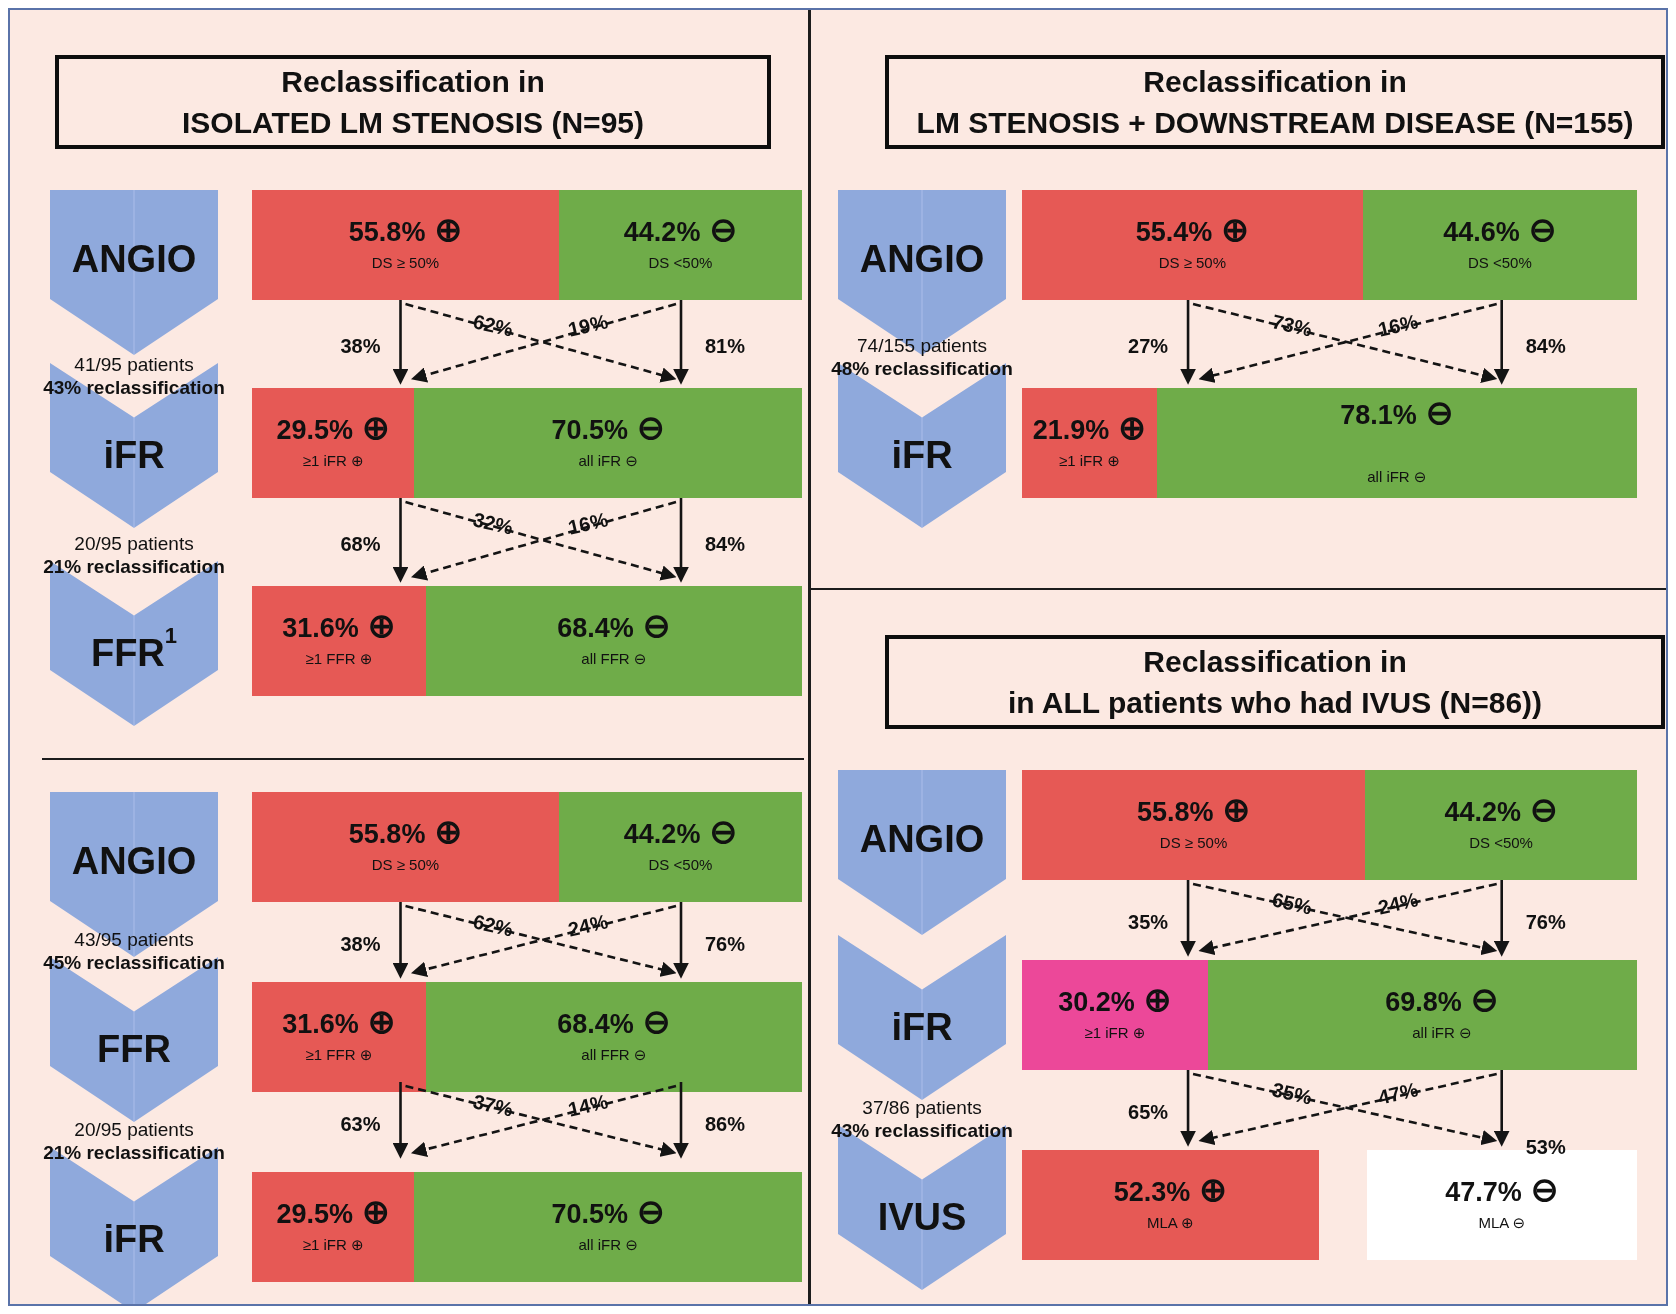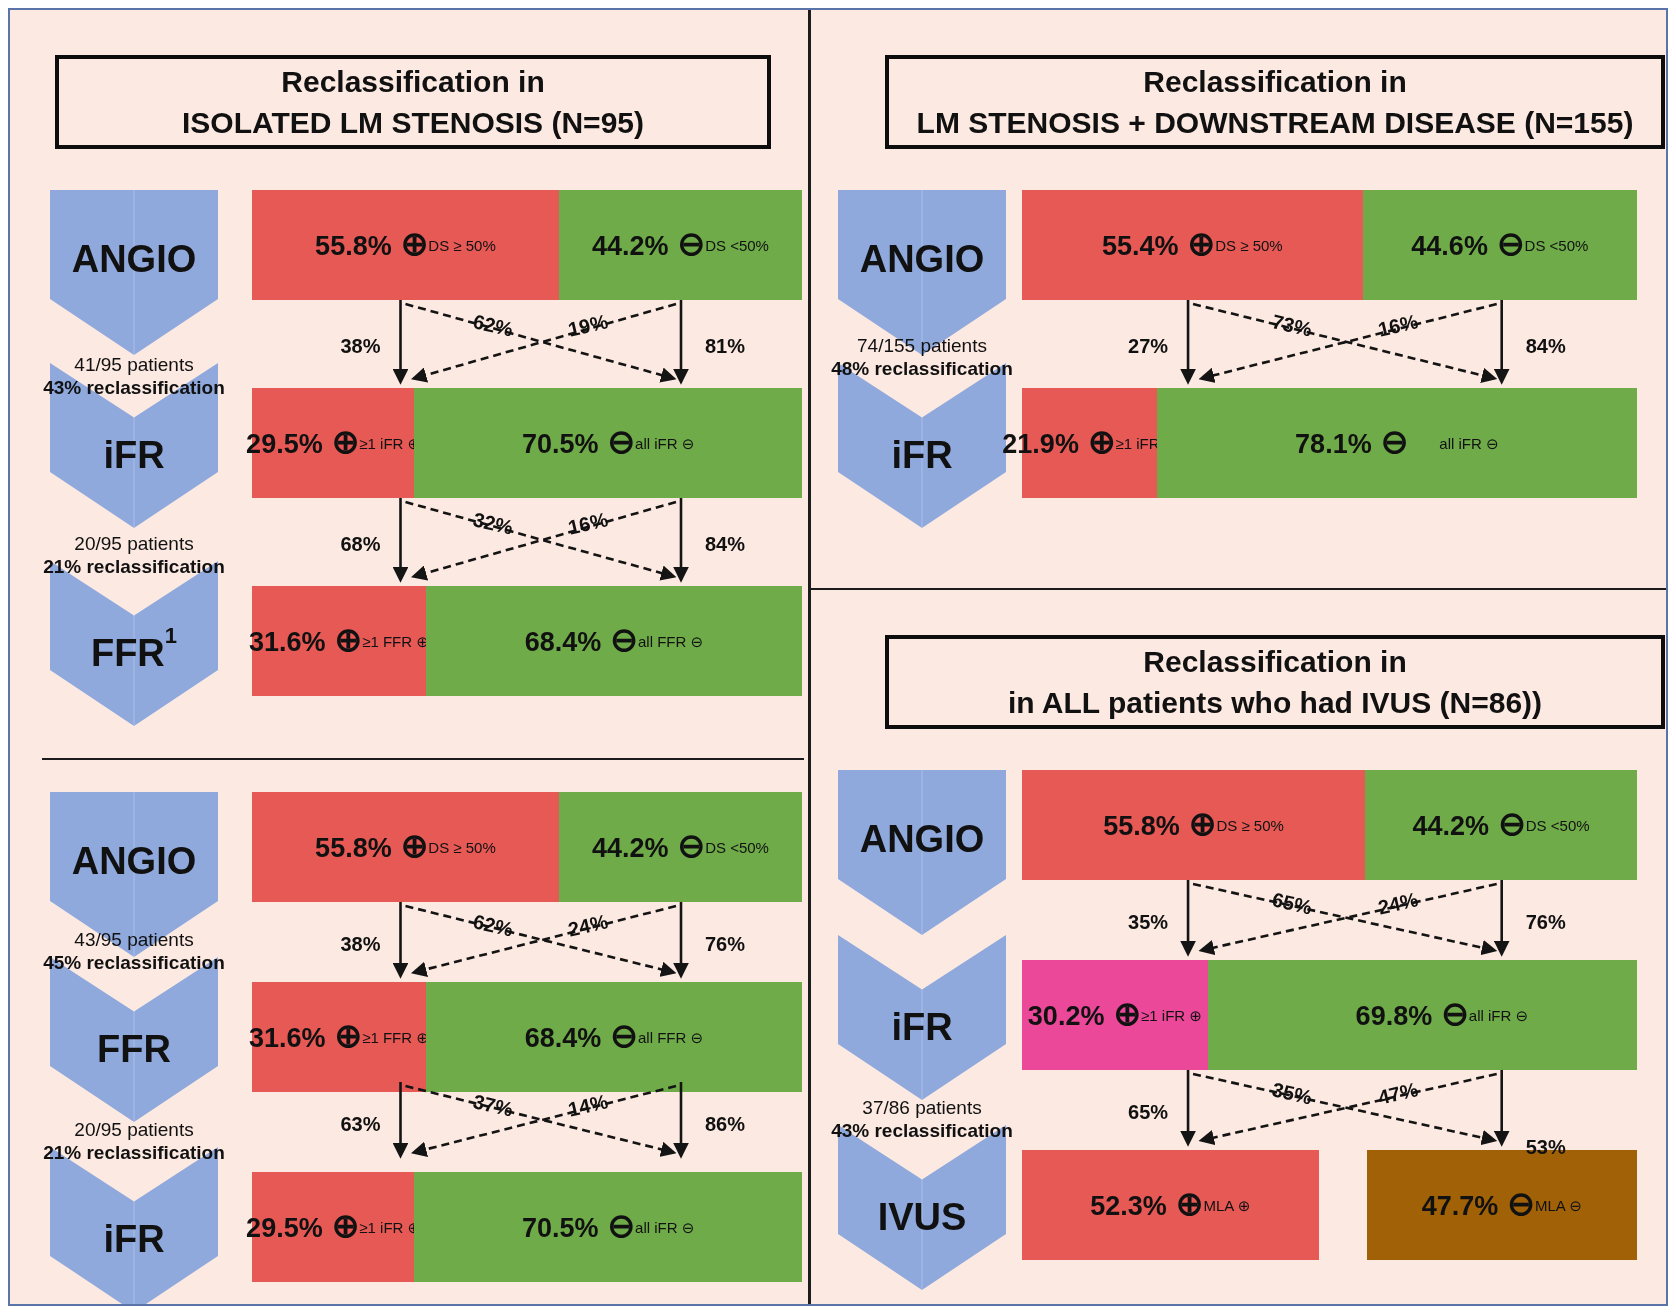--- a/index.html
+++ b/index.html
@@ -9,21 +9,21 @@
           border:2px solid #5a73a9;background:#fce9e2;overflow:hidden;}
   .divider{position:absolute;background:#1c1c1c;}
   .title-box{position:absolute;border:4px solid #0d0d0d;box-sizing:border-box;
              display:flex;flex-direction:column;justify-content:center;align-items:center;}
   .title-line{font-weight:bold;font-size:30px;line-height:41px;text-align:center;white-space:nowrap;}
   .chev{position:absolute;}
   .chev-label{position:absolute;left:0;width:100%;text-align:center;
               font-weight:bold;font-size:38px;transform:translateY(-50%);white-space:nowrap;}
   .chev-label sup{font-size:58%;position:relative;top:-0.45em;}
   .bar{position:absolute;display:flex;}
-  .seg{height:100%;display:flex;flex-direction:row;justify-content:center;align-items:center;
+  .seg{height:100%;display:flex;flex-direction:column;justify-content:center;align-items:center;
        box-sizing:border-box;overflow:visible;}
   .seg .v1{font-weight:bold;font-size:27px;line-height:32px;white-space:nowrap;}
   .seg .v1 .sym{font-size:33px;font-weight:bold;}
   .seg .v2{font-size:15px;line-height:26px;margin-top:2px;white-space:nowrap;}
   .sidetext{position:absolute;width:220px;text-align:center;font-size:19px;line-height:23px;}
   .sidetext .l2{font-weight:bold;}
   .zone-label{position:absolute;font-size:20px;font-weight:600;white-space:nowrap;
               transform:translate(-50%,-50%);}
   .zone-svg{position:absolute;pointer-events:none;}
 </style>
@@ -273,21 +273,21 @@
         </div>
       </div>
       <div class="chev" style="left: 828px; top: 1115px; width: 168px; height: 165px; background: linear-gradient(to right, rgb(143, 169, 220) 0px, rgb(143, 169, 220) 49.5%, rgb(157, 179, 227) 49.5%, rgb(157, 179, 227) 50.5%, rgb(143, 169, 220) 50.5%); clip-path: polygon(0% 0%, 50% 33%, 100% 0%, 100% 66%, 50% 100%, 0% 66%);">
         <div class="chev-label" style="top: 56%;">IVUS</div>
       </div>
       <div class="bar" style="left: 1012px; top: 1140px; width: 615px; height: 110px;">
         <div class="seg" style="width: 52.3%; background: rgb(230, 89, 85);">
           <div class="v1"><span>52.3%</span><span class="sym" style="margin-left: 9px;">⊕</span></div>
           <div class="v2">MLA ⊕</div>
         </div>
-        <div class="seg" style="width: 47.7%; background: #a16207; margin-left: 48px;">
+        <div class="seg" style="width: 47.7%; background: #ffffff; margin-left: 48px;">
           <div class="v1"><span>47.7%</span><span class="sym" style="margin-left: 9px;">⊖</span></div>
           <div class="v2">MLA ⊖</div>
         </div>
       </div>
       <div class="sidetext" style="left: 802px; top: 1086px;">
         <div class="l1">37/86 patients</div>
         <div class="l2">43% reclassification</div>
       </div>
       <svg class="zone-svg" width="615" height="80" viewBox="0 0 615 80" style="left: 1012px; top: 870px;">
         <defs>

